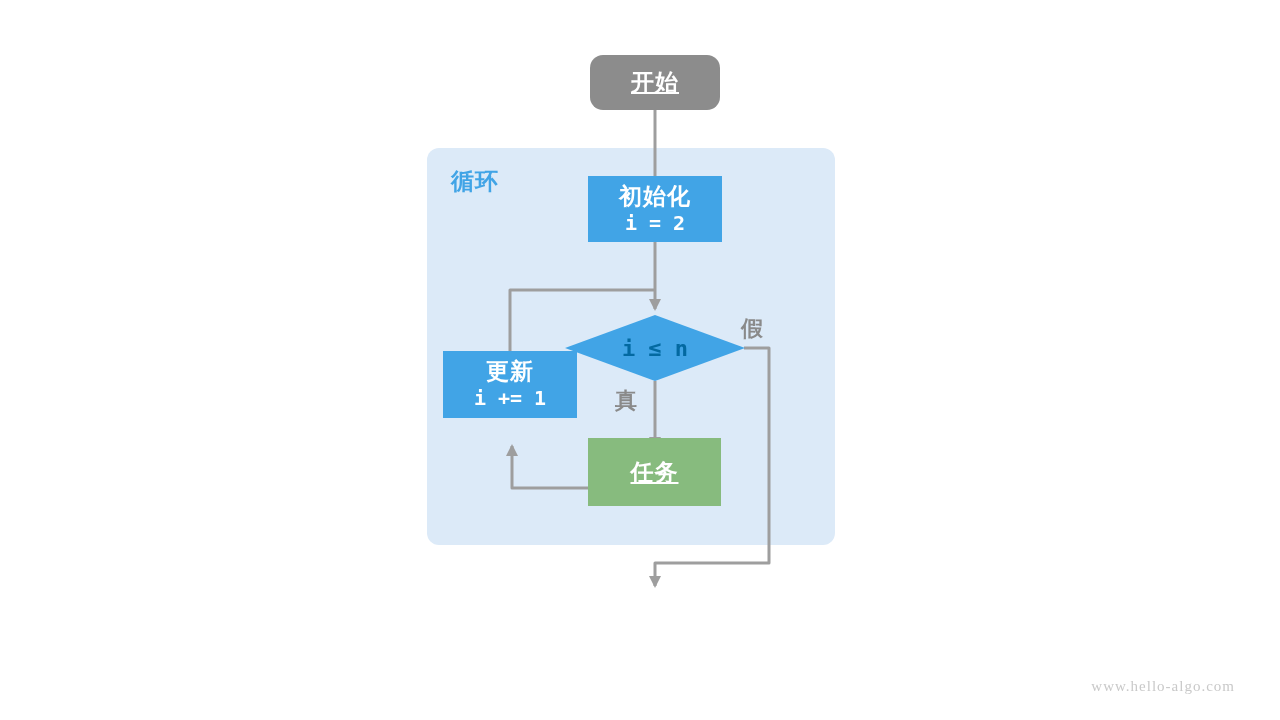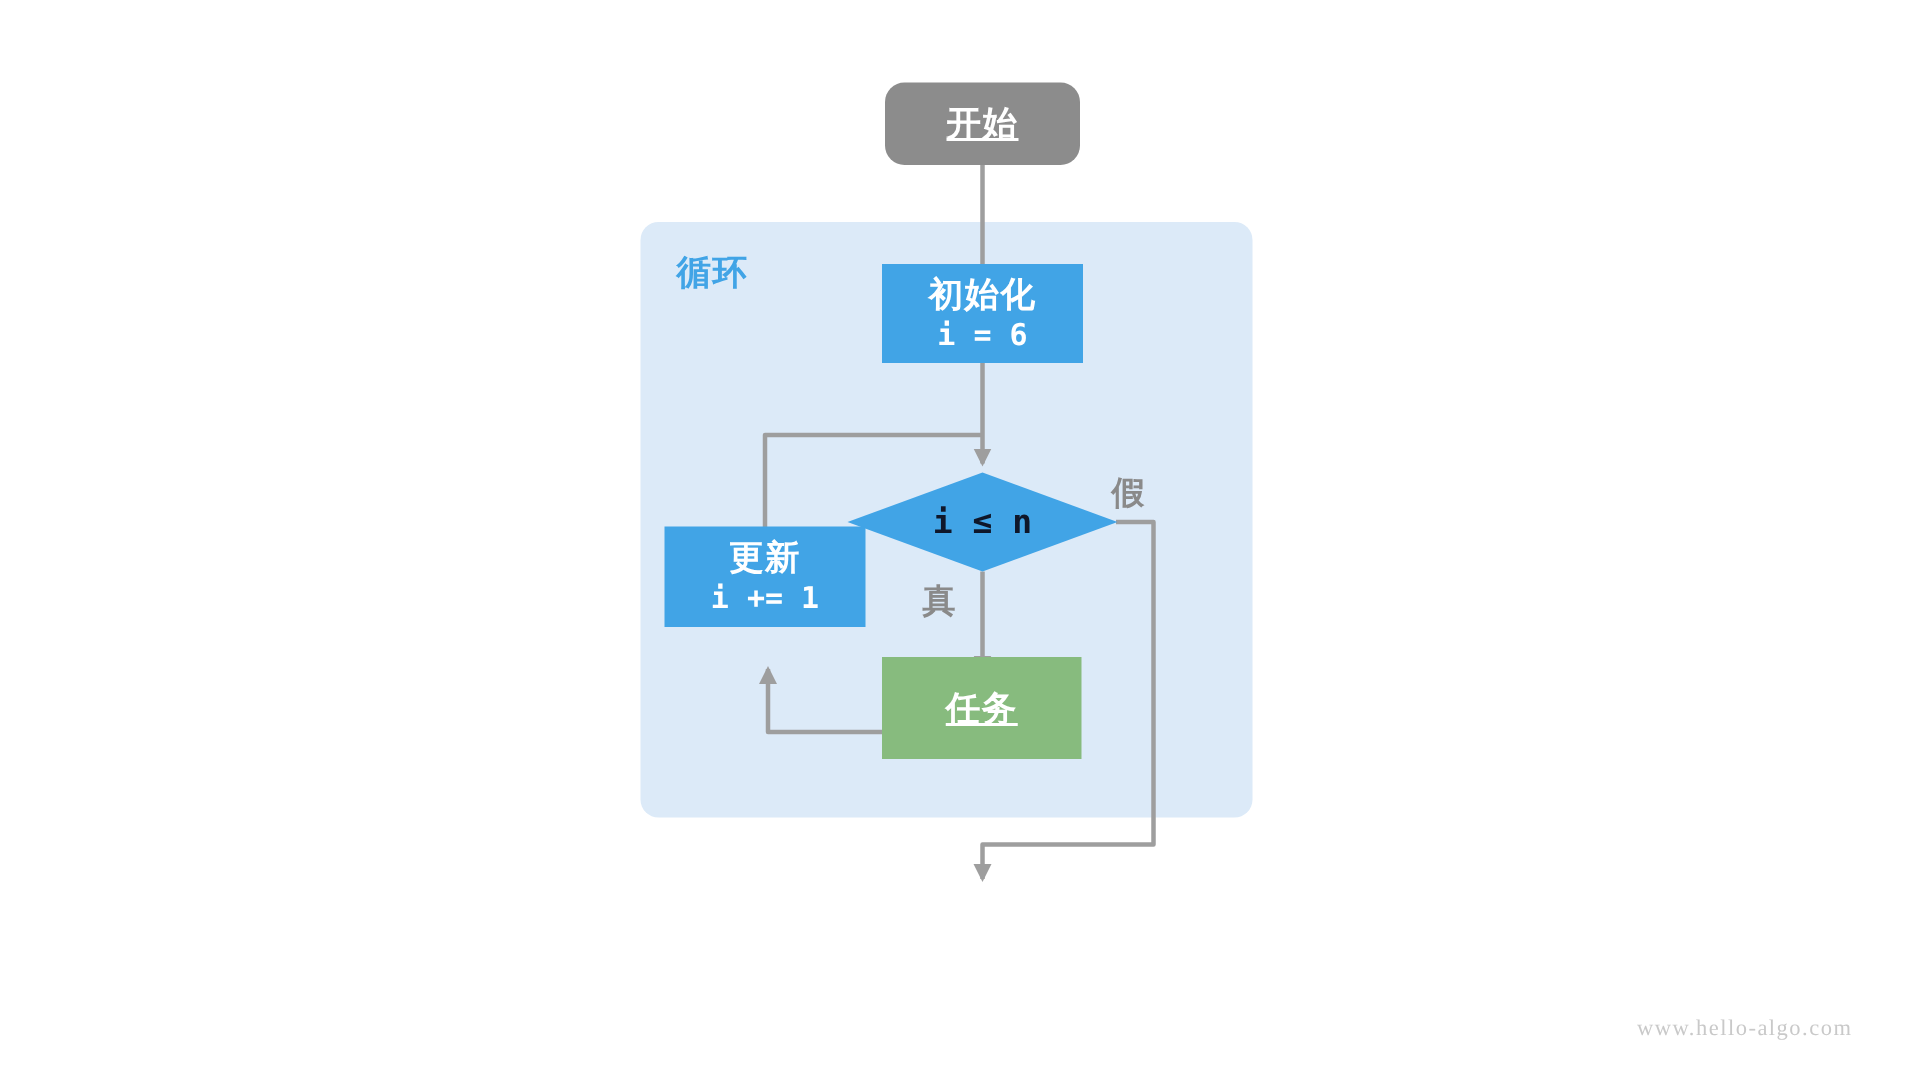--- a/index.html
+++ b/index.html
@@ -79,21 +79,21 @@
 
   .diamond-label {
     position: absolute;
     left: 565px;
     top: 315px;
     width: 180px;
     height: 66px;
     display: flex;
     align-items: center;
     justify-content: center;
-    color: #0f172a;
+    color: #0369a1;
     font-family: "DejaVu Sans Mono", "Liberation Mono", monospace;
     font-size: 22px;
     font-weight: 700;
   }
   .branch-label {
     position: absolute;
     color: #8A8A8A;
     font-size: 22px;
     font-weight: 700;
     letter-spacing: 1px;
@@ -136,21 +136,21 @@
 
     <polygon points="655,315 745,348 655,381 565,348" fill="#41A4E6" id="diamond-shape"></polygon>
   </svg>
 
   <div class="node terminal node-start">
     <span class="zh">开始</span>
   </div>
 
   <div class="node process-blue node-init">
     <span class="zh">初始化</span>
-    <span class="code">i = 6</span>
+    <span class="code">i = 2</span>
   </div>
 
   <div class="diamond-label">i ≤ n</div>
 
   <span class="branch-label branch-false">假</span>
   <span class="branch-label branch-true">真</span>
 
   <div class="node process-blue node-update">
     <span class="zh">更新</span>
     <span class="code">i += 1</span>

